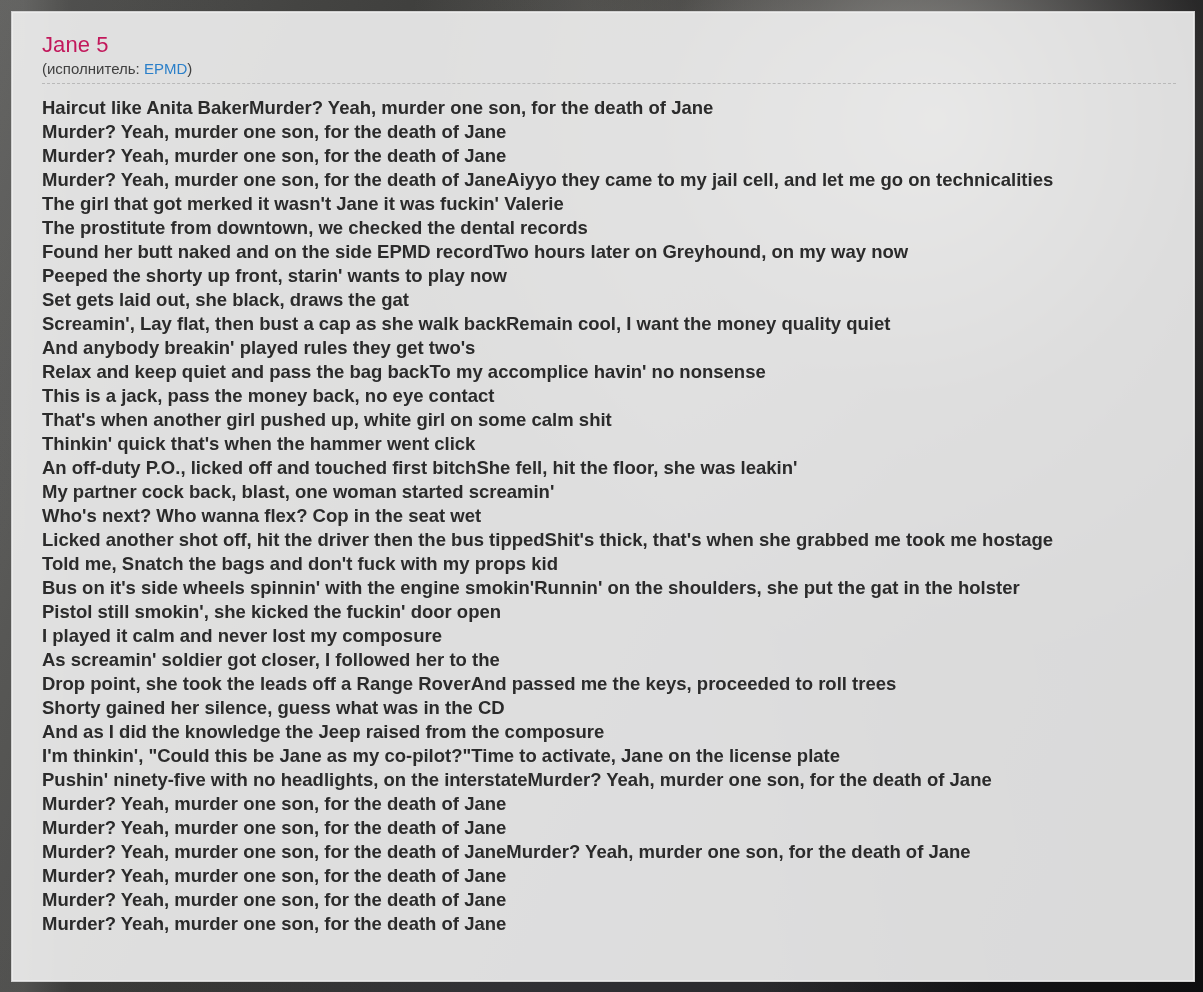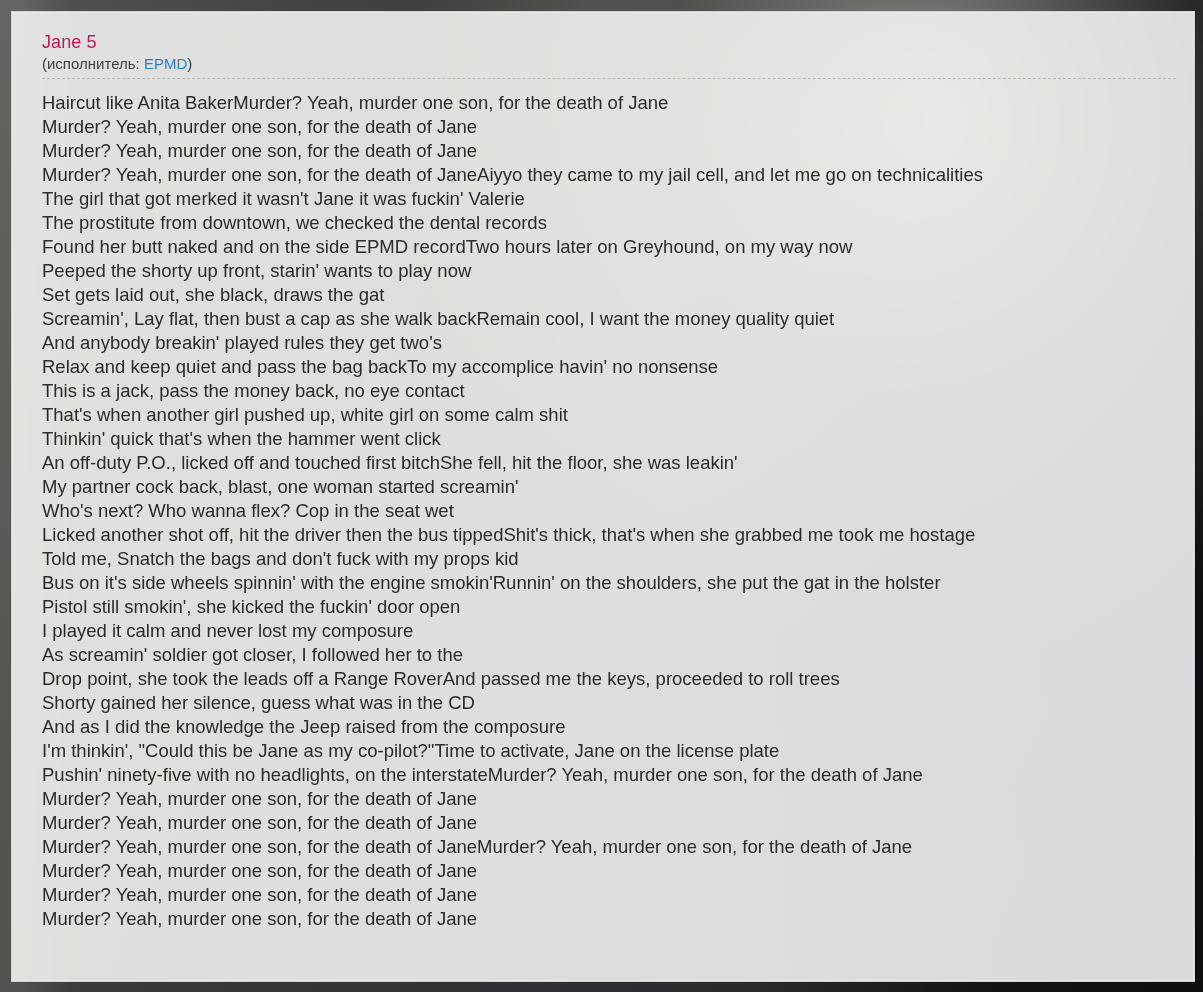--- a/index.html
+++ b/index.html
@@ -41,21 +41,21 @@
     box-sizing: border-box;
     width: 1184px;
     height: 971px;
     background: rgba(241,241,241,0.90);
     border: 1px solid #cfcfcf;
     box-shadow: 0 0 0 1px rgba(255,255,255,0.35) inset;
     padding: 20px 18px 14px 30px;
     overflow: hidden;
   }
   .title {
-    font-size: 18px;
+    font-size: 22px;
     color: #c2185b;
     font-weight: normal;
     margin: 0 0 2px 0;
     letter-spacing: 0.1px;
   }
   .subtitle {
     font-size: 15px;
     color: #404040;
     margin: 0 0 6px 0;
   }
@@ -66,20 +66,21 @@
   .divider {
     border-top: 1px dashed #b9b9b9;
     margin: 4px 0 12px 0;
     height: 0;
   }
   .lyrics {
     font-size: 18.5px;
     line-height: 24px;
     color: #2b2b2b;
     white-space: nowrap;
+    font-weight: bold;
   }
   .lyrics .line {
     display: block;
     height: 24px;
   }
 </style>
 </head>
 <body>
 
 <div class="page-bg"></div>

